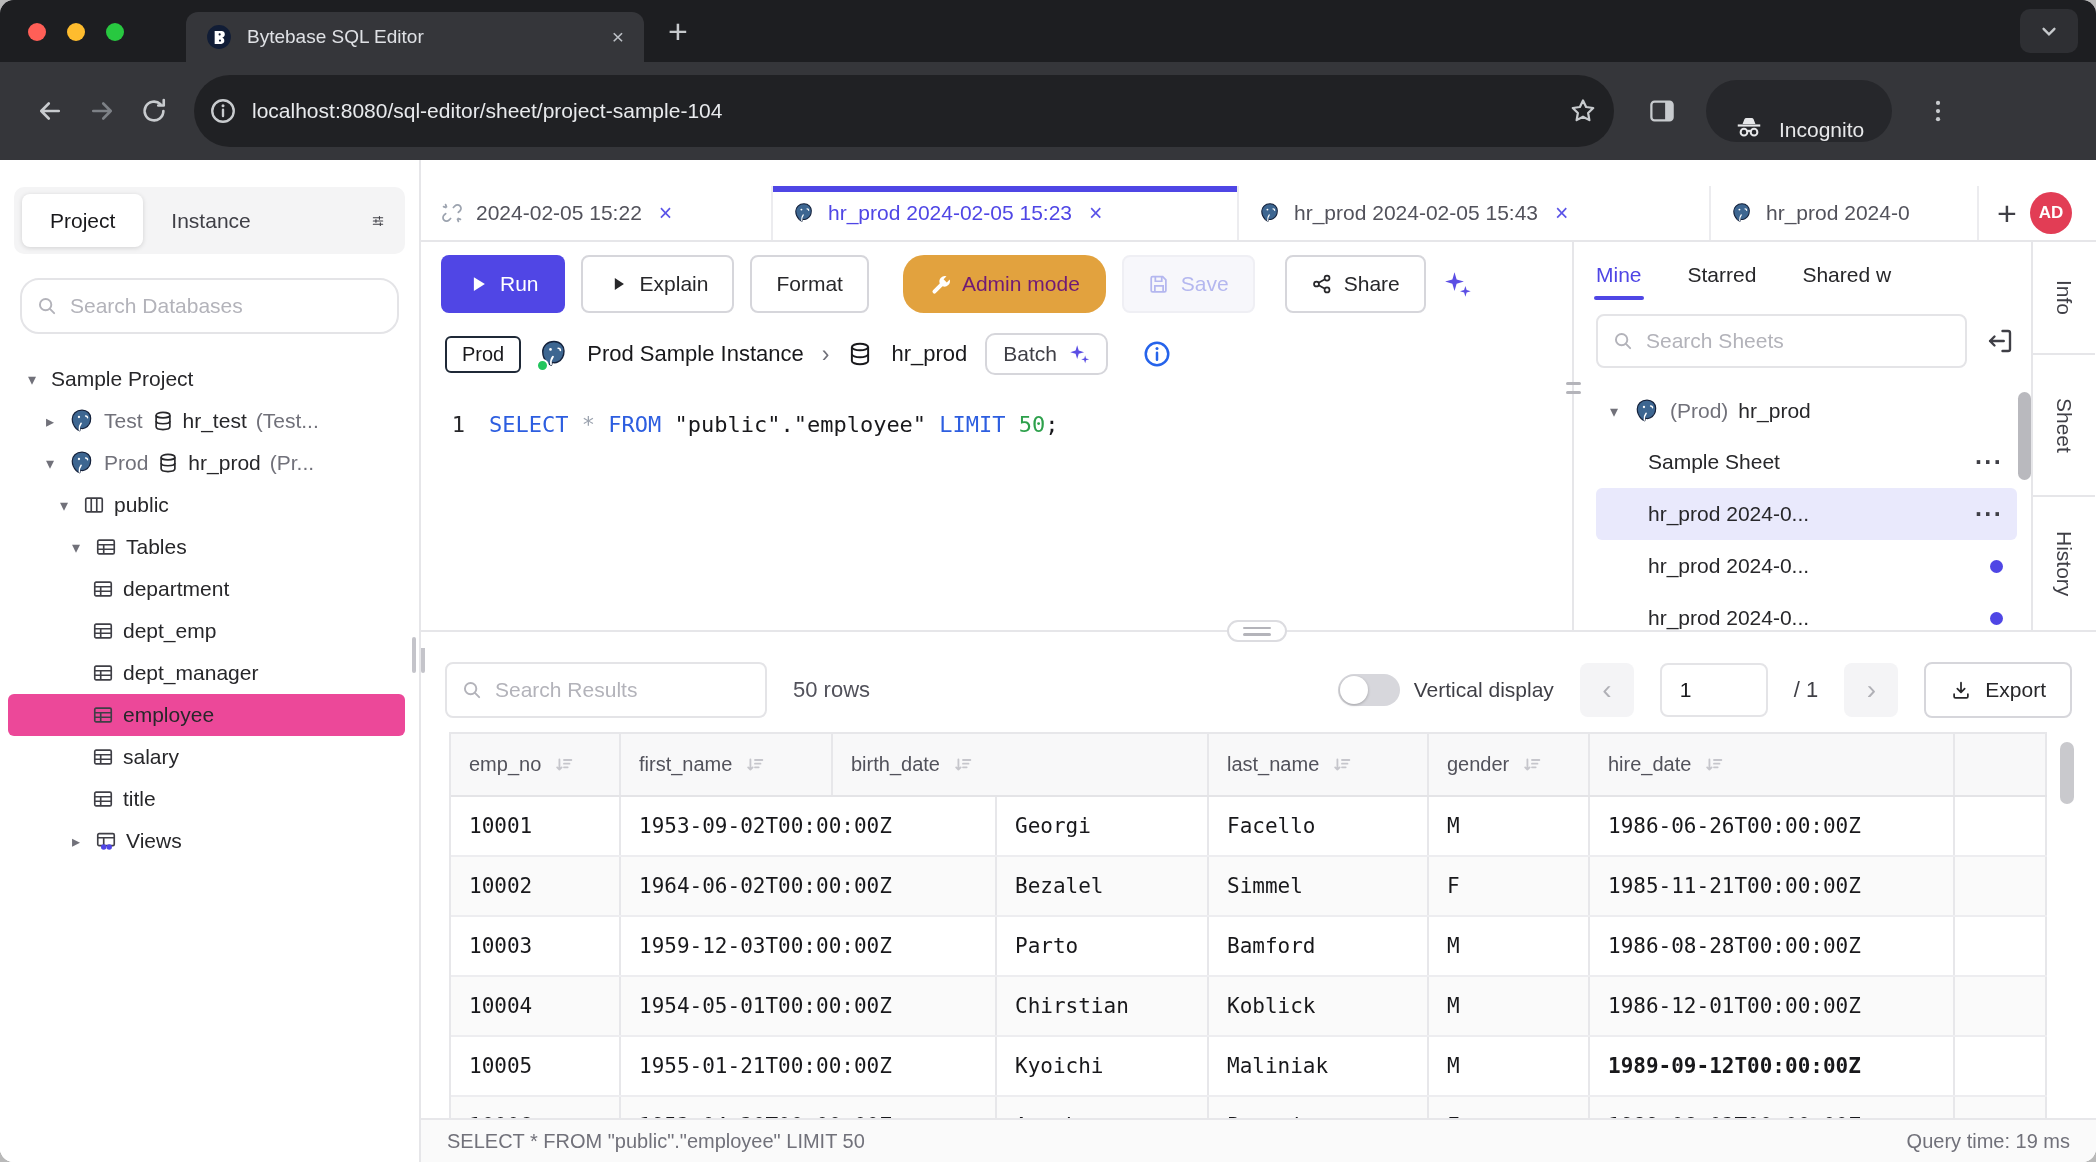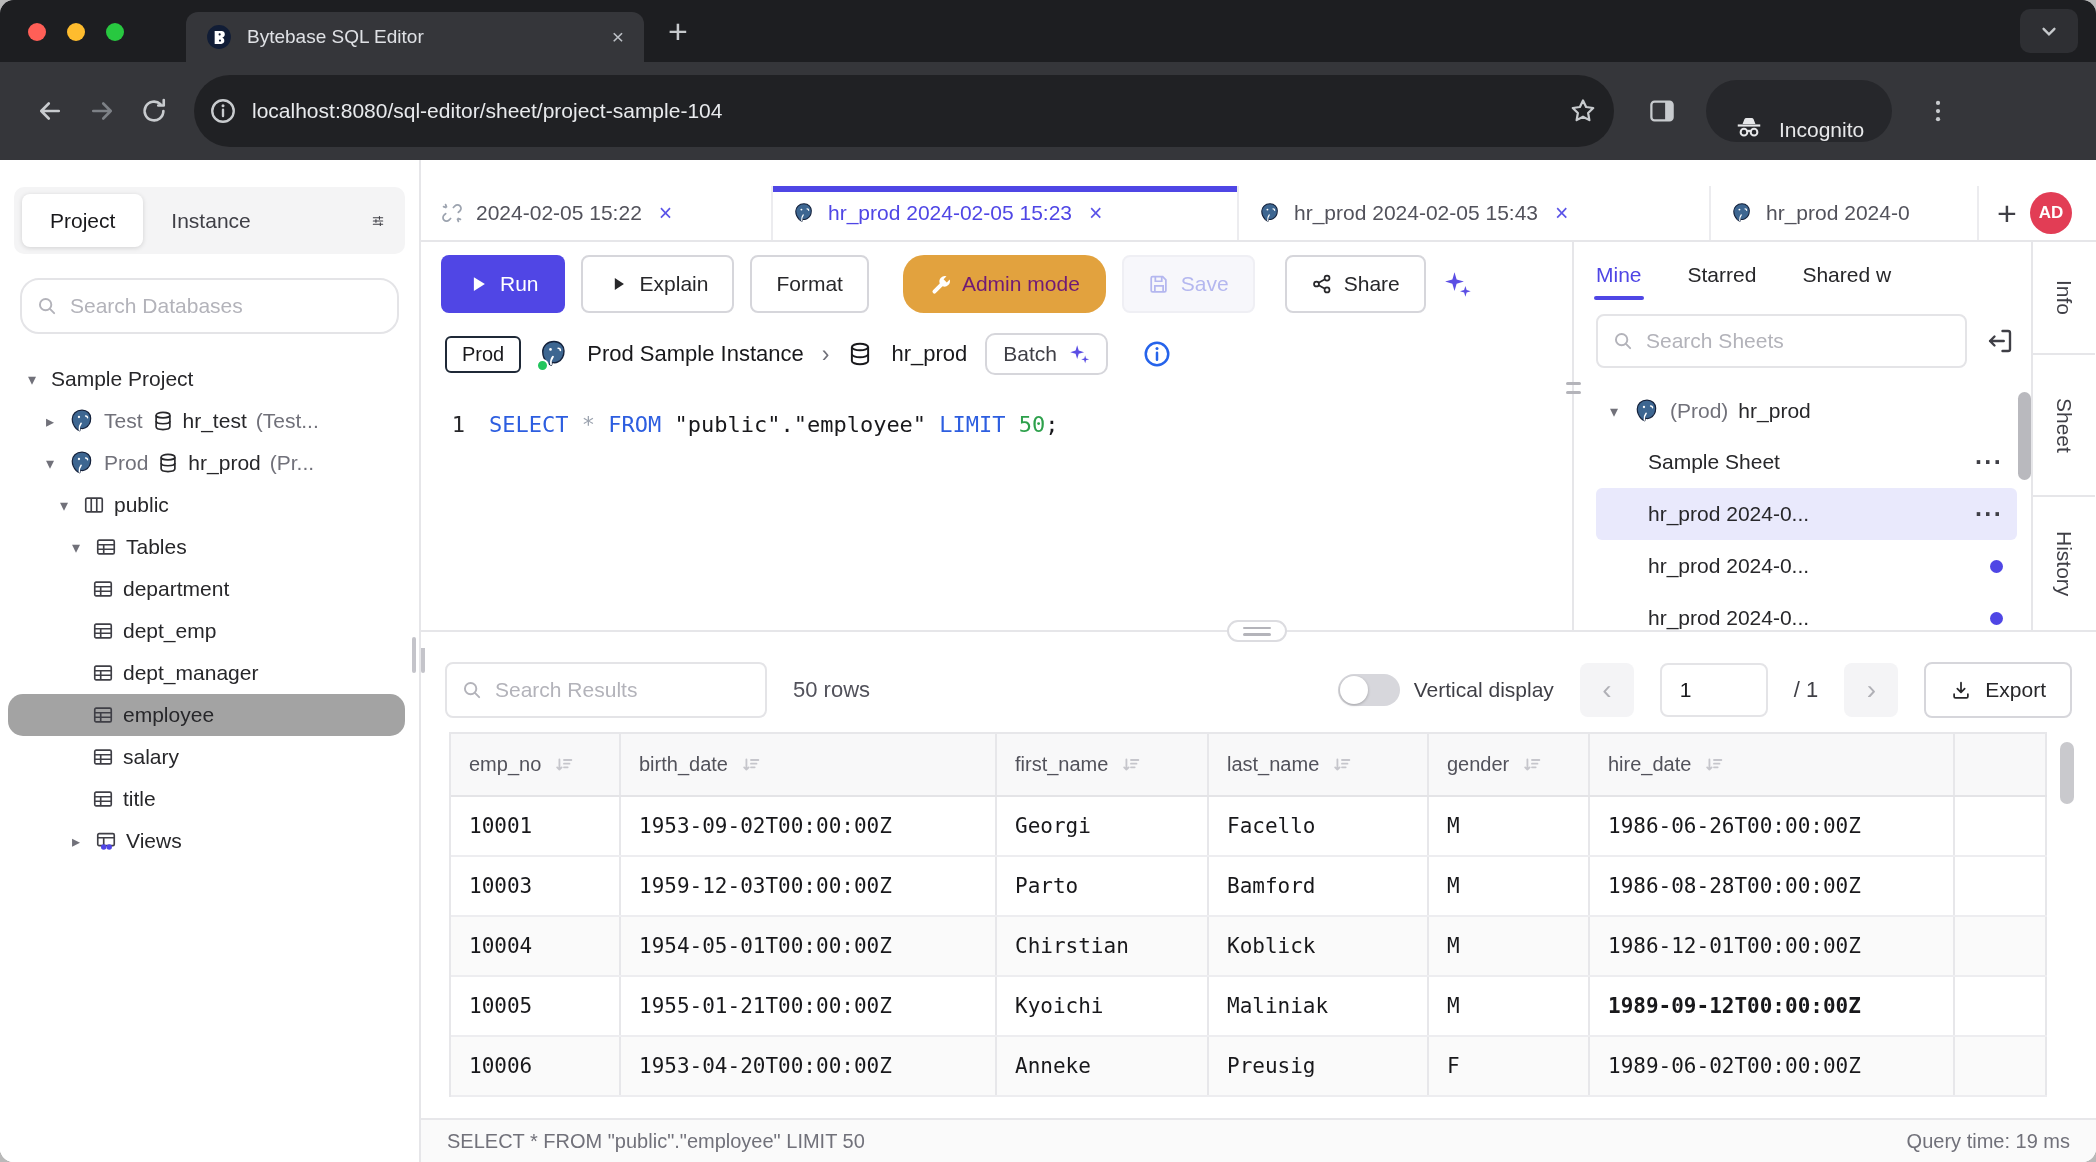--- a/index.html
+++ b/index.html
@@ -41,21 +41,21 @@
   .sb-head { margin:27px 14px 0; height:67px; background:#f4f4f5; border-radius:10px; display:flex; align-items:center; padding:0 8px; }
   .sb-tab { font-size:21px; color:#3f3f46; padding:0 28px; height:53px; display:flex; align-items:center; border-radius:8px; }
   .sb-tab.active { background:#fff; color:#18181b; box-shadow:0 1px 5px rgba(0,0,0,.14); }
   .sb-sliders { margin-left:auto; padding-right:12px; color:#3f3f46; }
   .input { display:flex; align-items:center; gap:12px; border:2px solid #e4e4e7; border-radius:8px; height:56px; padding:0 14px; background:#fff; color:#a6a6ad; }
   .input input { border:none; outline:none; font-size:21px; color:#18181b; width:100%; font-family:inherit; background:transparent; }
   .input input::placeholder { color:#b3b3ba; }
   .sb-search { margin:24px 20px 12px;border-radius:19px; }
   .tree { padding:12px 8px 0; }
   .trow { height:42px; display:flex; align-items:center; gap:9px; border-radius:6px; font-size:21px; margin-right:6px; white-space:nowrap; }
-  .trow.selected { background:#a3a3a3;border-radius:15px; }
+  .trow.selected { background:#ec4899; }
   .caret { width:20px; color:#71717a; font-size:16px; text-align:center; font-family:"DejaVu Sans",sans-serif; flex:none; }
   .t-dark { color:#27272a; } .t-muted { color:#71717a; }
   .sb-handle { position:absolute; right:-6px; top:477px; display:flex; gap:5px; }
   .sb-handle i { display:block; width:4px; height:36px; background:#c4c4ca; border-radius:2px; }
 
   
   .main { flex:1; display:flex; flex-direction:column; padding-top:26px; min-width:0; }
   .sheet-tabbar { height:56px; border-bottom:2px solid #e6e6e9; display:flex; align-items:stretch; position:relative; }
   .stab { display:flex; align-items:center; gap:13px; padding:0 20px; border-right:2px solid #ececef; font-size:21px;
           color:#52525b; position:relative; overflow:hidden; white-space:nowrap; }
@@ -694,31 +694,31 @@
               <div class="drow head">
                 <div class="dcell" style="width: 170px;">
                   <span>emp_no</span>
                   <span class="icn icn-sm">
                     <svg viewBox="0 0 24 24" fill="none" stroke="#c6c6cc" stroke-width="2" stroke-linecap="round" stroke-linejoin="round">
                       <path d="M7 6v11M4.6 14.6L7 17l2.4-2.4"></path>
                       <path d="M12 6.5h8M12 10.5h6M12 14.5h4"></path>
                     </svg>
                   </span>
                 </div>
-                <div class="dcell" style="width: 376px;">
-                  <span>birth_date</span>
+                <div class="dcell" style="width: 212px;">
+                  <span>first_name</span>
                   <span class="icn icn-sm">
                     <svg viewBox="0 0 24 24" fill="none" stroke="#c6c6cc" stroke-width="2" stroke-linecap="round" stroke-linejoin="round">
                       <path d="M7 6v11M4.6 14.6L7 17l2.4-2.4"></path>
                       <path d="M12 6.5h8M12 10.5h6M12 14.5h4"></path>
                     </svg>
                   </span>
                 </div>
-                <div class="dcell" style="width: 212px;">
-                  <span>first_name</span>
+                <div class="dcell" style="width: 376px;">
+                  <span>birth_date</span>
                   <span class="icn icn-sm">
                     <svg viewBox="0 0 24 24" fill="none" stroke="#c6c6cc" stroke-width="2" stroke-linecap="round" stroke-linejoin="round">
                       <path d="M7 6v11M4.6 14.6L7 17l2.4-2.4"></path>
                       <path d="M12 6.5h8M12 10.5h6M12 14.5h4"></path>
                     </svg>
                   </span>
                 </div>
                 <div class="dcell" style="width: 220px;">
                   <span>last_name</span>
                   <span class="icn icn-sm">
@@ -750,20 +750,29 @@
               </div>
               <div class="drow">
                 <div class="dcell" style="width: 170px;">10001</div>
                 <div class="dcell" style="width: 376px;">1953-09-02T00:00:00Z</div>
                 <div class="dcell" style="width: 212px;">Georgi</div>
                 <div class="dcell" style="width: 220px;">Facello</div>
                 <div class="dcell" style="width: 161px;">M</div>
                 <div class="dcell" style="width: 365px;">1986-06-26T00:00:00Z</div>
                 <div class="dcell" style="width: 92px;"></div>
               </div>
+              <div class="drow stripe">
+                <div class="dcell" style="width: 170px;">10002</div>
+                <div class="dcell" style="width: 376px;">1964-06-02T00:00:00Z</div>
+                <div class="dcell" style="width: 212px;">Bezalel</div>
+                <div class="dcell" style="width: 220px;">Simmel</div>
+                <div class="dcell" style="width: 161px;">F</div>
+                <div class="dcell" style="width: 365px;">1985-11-21T00:00:00Z</div>
+                <div class="dcell" style="width: 92px;"></div>
+              </div>
               <div class="drow">
                 <div class="dcell" style="width: 170px;">10003</div>
                 <div class="dcell" style="width: 376px;">1959-12-03T00:00:00Z</div>
                 <div class="dcell" style="width: 212px;">Parto</div>
                 <div class="dcell" style="width: 220px;">Bamford</div>
                 <div class="dcell" style="width: 161px;">M</div>
                 <div class="dcell" style="width: 365px;">1986-08-28T00:00:00Z</div>
                 <div class="dcell" style="width: 92px;"></div>
               </div>
               <div class="drow stripe">

